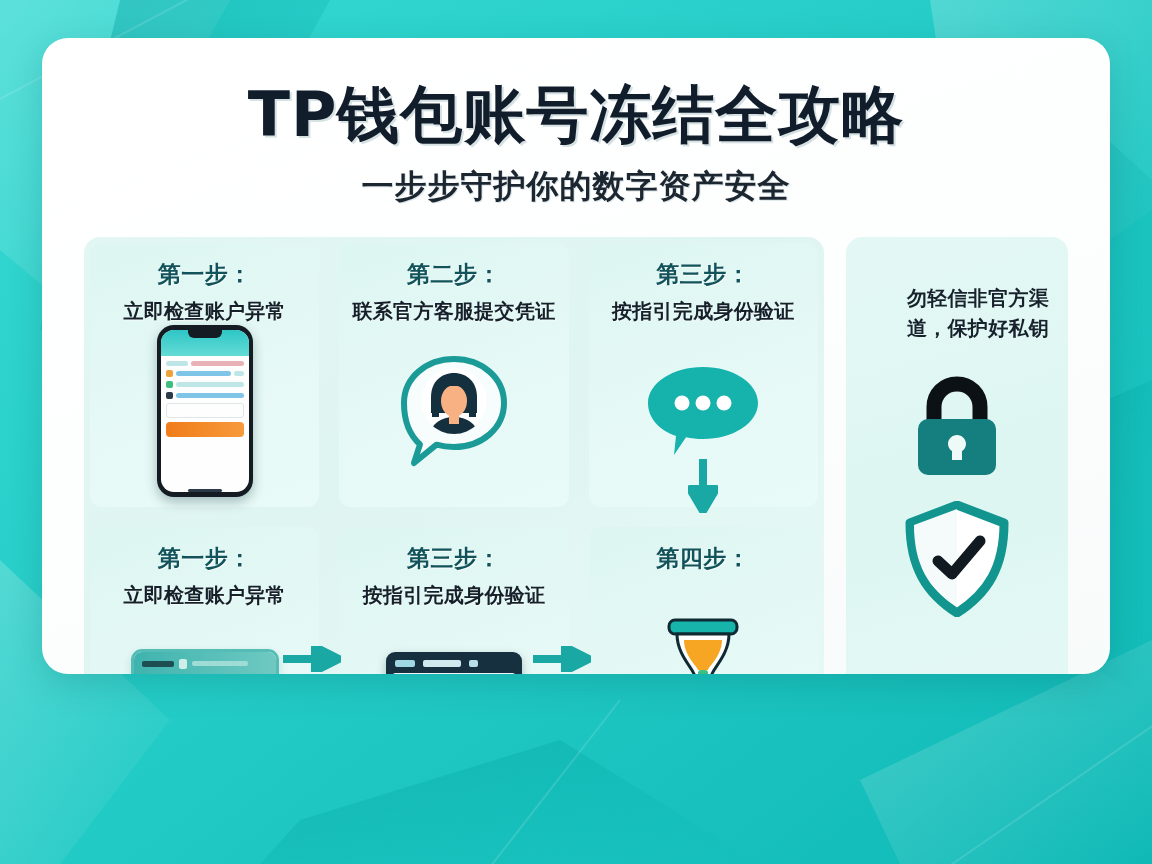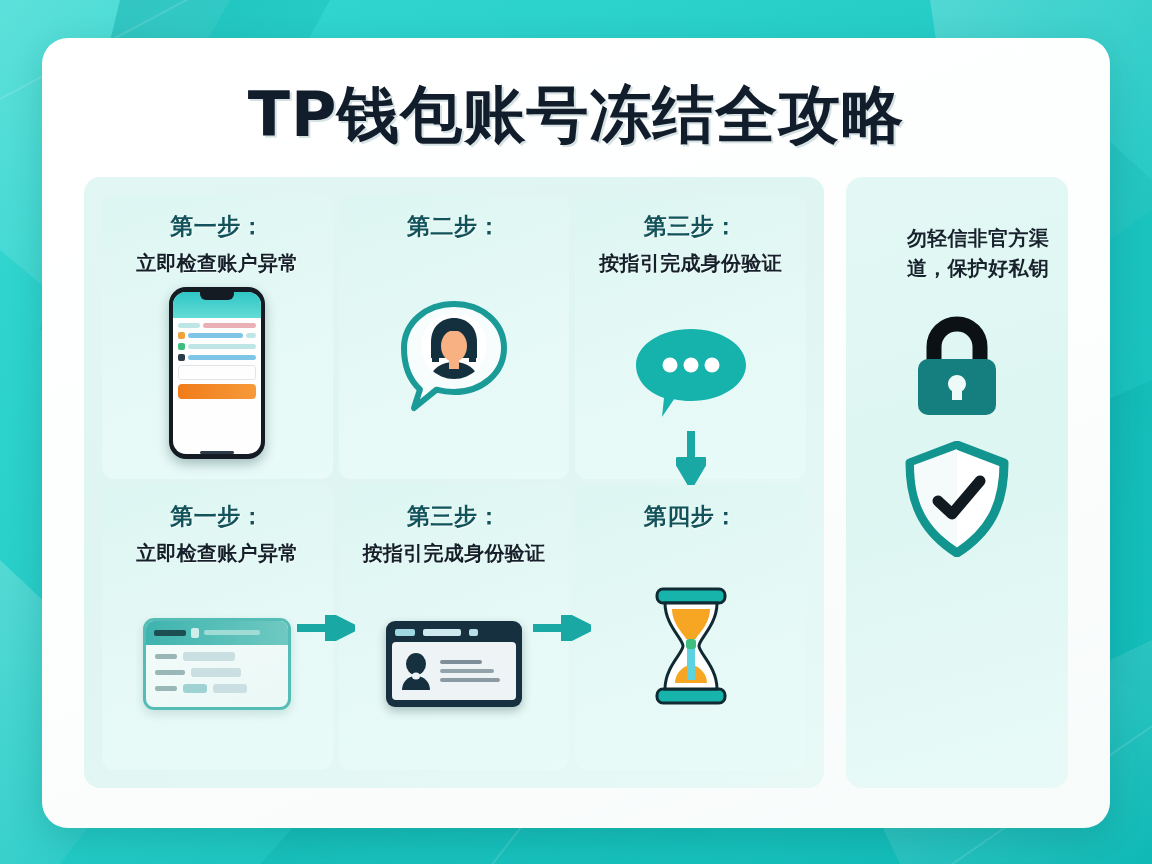--- a/index.html
+++ b/index.html
@@ -14,21 +14,21 @@
   }
 
   
   .bg-layer { position: absolute; inset: 0; overflow: hidden; }
   .bg-layer svg { width: 100%; height: 100%; display: block; }
 
   
   .poster {
     position: absolute;
     left: 42px; top: 38px;
-    width: 1068px; height: 790px;
+    width: 1068px; height: 636px;
     background: linear-gradient(160deg, #ffffff 0%, #fdfefe 55%, #f7fbfa 100%);
     border-radius: 26px;
     box-shadow: 0 10px 34px rgba(0, 70, 70, .18);
     overflow: hidden;
     display: flex;
     flex-direction: column;
   }
 
   
   .title-block {
@@ -59,25 +59,25 @@
     flex: 1;
     display: flex;
     gap: 22px;
     padding: 18px 42px 40px;
   }
 
   .steps-panel {
     flex: 1 1 auto;
     background: linear-gradient(150deg, #e2f7f3 0%, #dff5f1 40%, #e8f9f6 100%);
     border-radius: 16px;
-    padding: 18px;
+    padding: 6px;
     display: grid;
     grid-template-columns: repeat(3, 1fr);
     grid-template-rows: repeat(2, 1fr);
-    gap: 6px;
+    gap: 20px;
     position: relative;
   }
 
   .step-cell {
     position: relative;
     background: linear-gradient(160deg, #ddf6f2 0%, #e6f9f6 60%, #e9fbf8 100%);
     border-radius: 12px;
     display: flex;
     flex-direction: column;
     align-items: center;
@@ -294,20 +294,21 @@
       <line x1="900" y1="900" x2="1190" y2="700"></line>
       <line x1="480" y1="880" x2="620" y2="700"></line>
     </g>
   </svg>
 </div>
 
 <div class="poster">
 
   <div class="title-block">
     <div class="main-title">TP钱包账号冻结全攻略</div>
+    <div class="sub-title">一步步守护你的数字资产安全</div>
   </div>
 
   <div class="content">
 
     <div class="steps-panel">
 
       <div class="step-cell">
         <div class="step-title">第一步：</div>
         <div class="step-desc">立即检查账户异常</div>
         <div class="step-art">
@@ -338,20 +339,21 @@
                 <div class="ph-btn"></div>
               </div>
               <div class="ph-home"></div>
             </div>
           </div>
         </div>
       </div>
 
       <div class="step-cell">
         <div class="step-title">第二步：</div>
+        <div class="step-desc">联系官方客服提交凭证</div>
         <div class="step-art">
           <svg class="bubble-avatar" viewBox="0 0 120 120">
             <path d="M60 8c28 0 50 19 50 44s-22 44-50 44c-6 0-12-.8-17.5-2.3L20 112l6-18.6C17 85.3 10 73.5 10 52 10 27 32 8 60 8z" fill="#f7fdfc" stroke="#1a9b98" stroke-width="6" stroke-linejoin="round"></path>
             <clipPath id="avClip">
                 <circle cx="60" cy="50" r="33"></circle>
               </clipPath>
             <g clip-path="url(#avClip)">
               <circle cx="60" cy="50" r="33" fill="#ffffff"></circle>
               <path d="M37 46c0-15 10-24 23-24s23 9 23 24v16H37z" fill="#14303f"></path>
               <ellipse cx="60" cy="50" rx="13" ry="16" fill="#f7b183"></ellipse>

